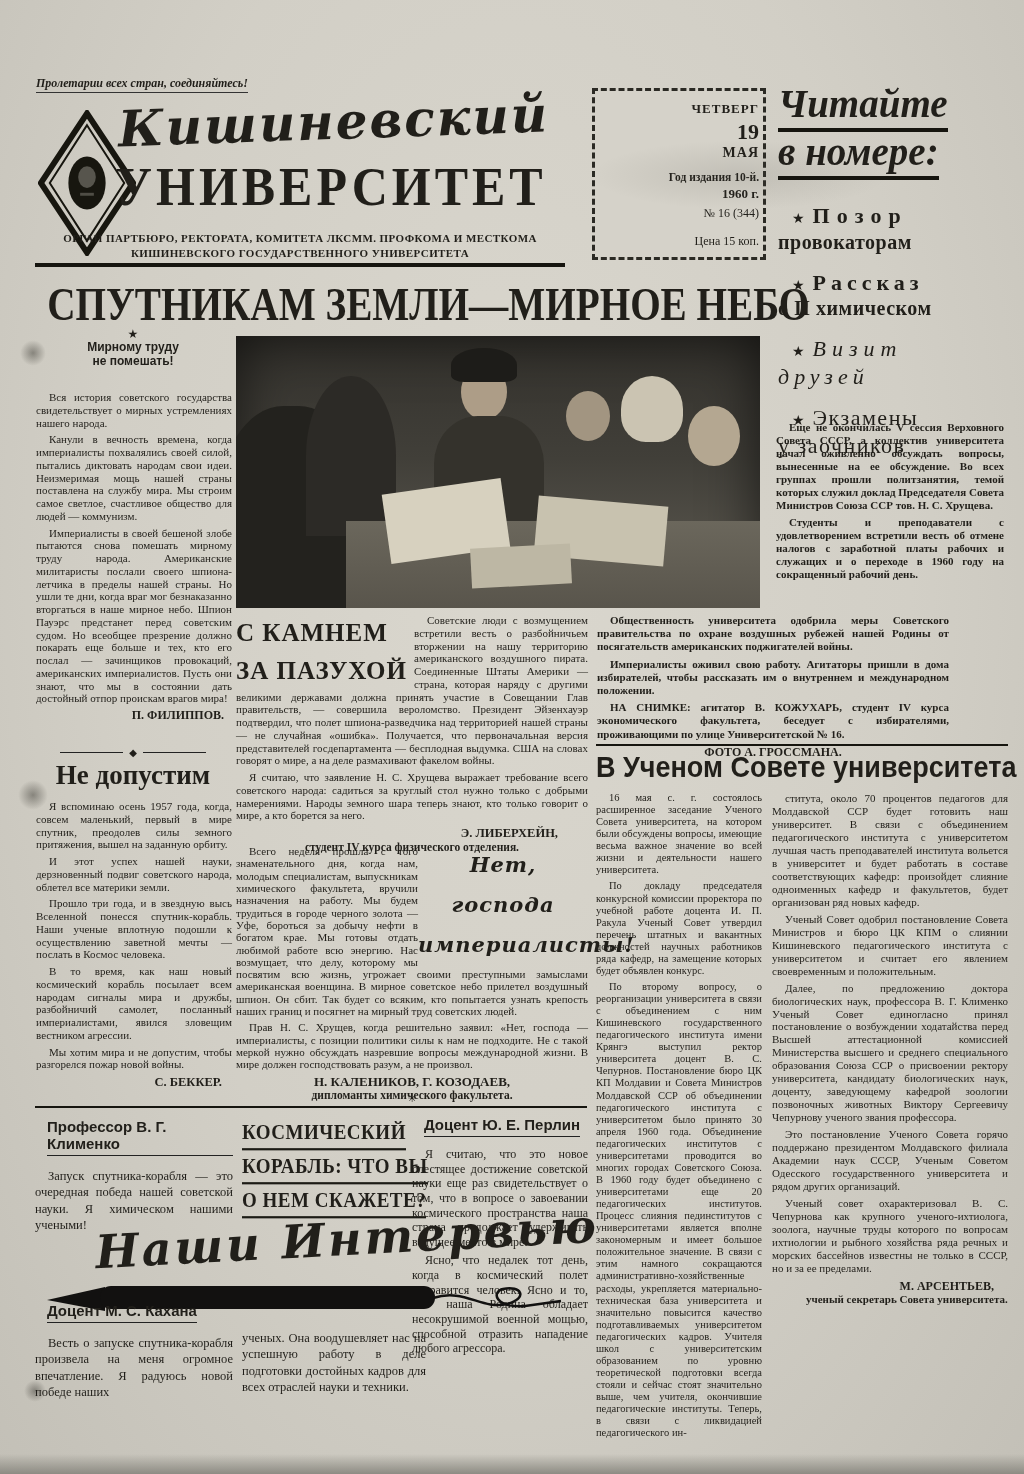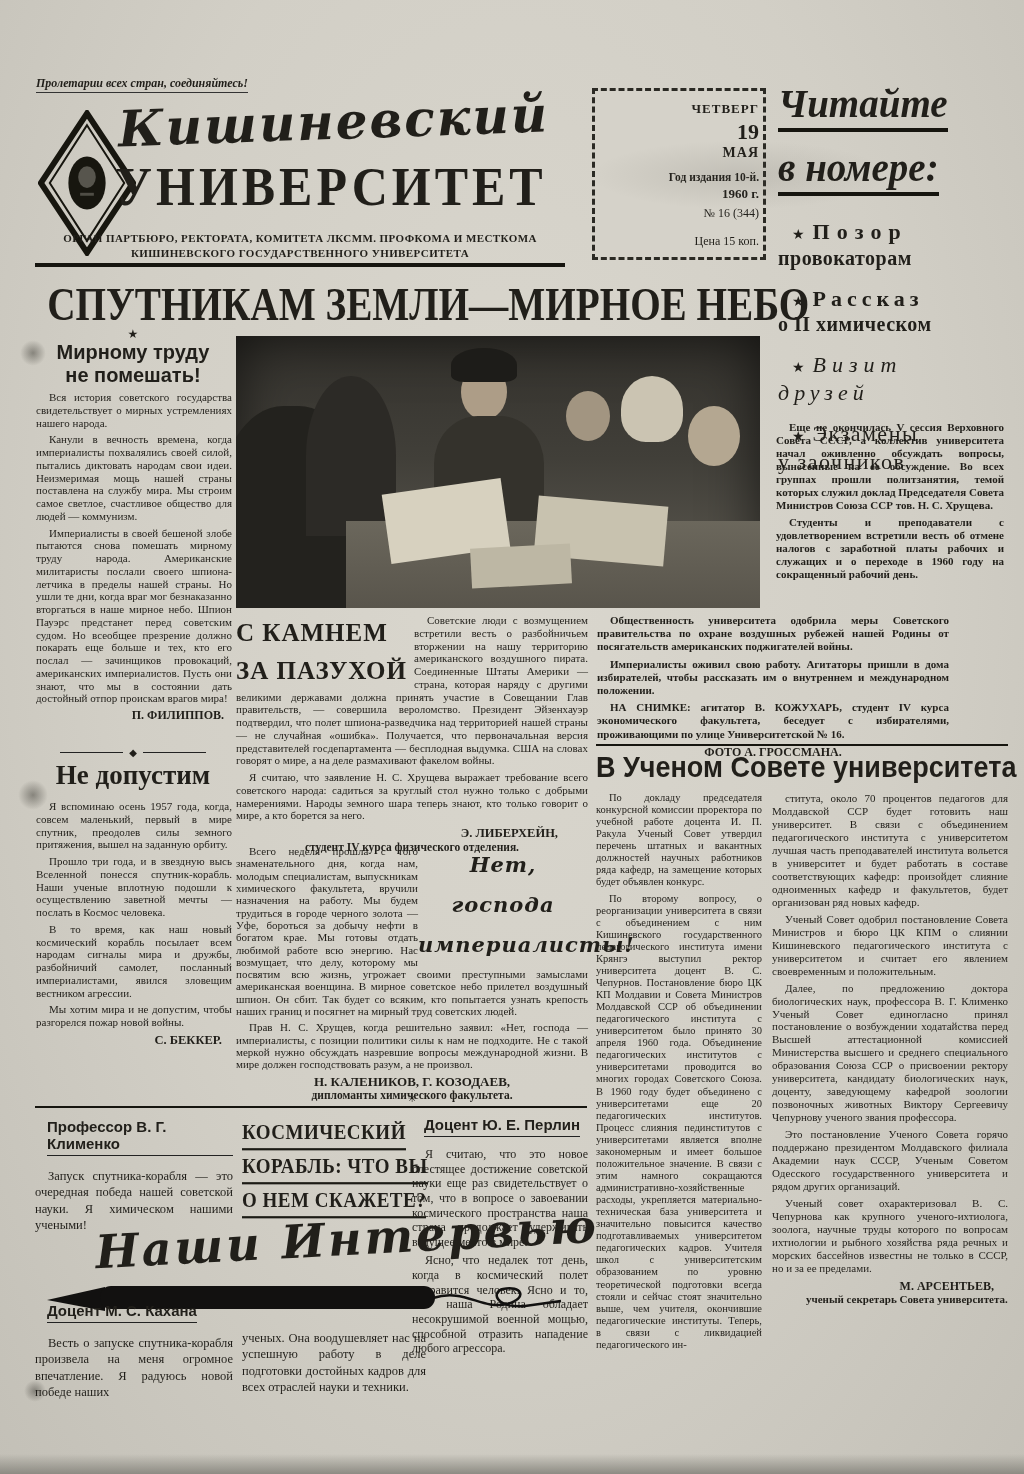--- a/index.html
+++ b/index.html
@@ -39,21 +39,21 @@
   .toc-star{font-size:14px;margin:0 8px 0 14px;}
   .t-b1{font-weight:bold;font-size:22px;letter-spacing:7px;}
   .t-b2{font-weight:bold;font-size:20px;letter-spacing:.5px;}
   .t-i1{font-style:italic;font-size:22px;letter-spacing:6px;}
   .t-i2{font-style:italic;font-size:22px;letter-spacing:5px;}
   .t-r1{font-size:22px;letter-spacing:1.5px;}
   .t-r2{font-size:22px;letter-spacing:1.5px;}
   
   .headline{font-weight:bold;font-size:40px;text-align:center;letter-spacing:0px;
     transform:scale(.98,1.15);transform-origin:center;white-space:nowrap;}
-  .subhead{font-family:"Liberation Sans",sans-serif;font-weight:bold;font-size:20px;text-align:center;line-height:1.15;}
+  .subhead{font-family:"Liberation Sans",sans-serif;font-weight:bold;font-size:12px;text-align:center;line-height:1.15;}
   .h-serif{font-weight:bold;font-size:27px;text-align:center;}
   .body-11{font-size:11px;line-height:1.16;}
   .body-b{font-weight:bold;font-size:11px;line-height:1.2;}
   .divider{display:flex;align-items:center;gap:6px;}
   .divider .dline{flex:1;height:1px;background:#222;}
   .sk-head{float:left;width:178px;font-weight:bold;font-size:25px;line-height:1.5;letter-spacing:1px;}
   .ng-head{float:right;width:170px;font-style:italic;font-weight:bold;font-size:21px;line-height:1.9;
     text-align:center;letter-spacing:1px;font-family:"DejaVu Serif",serif;}
   .council-title{font-family:"Liberation Sans",sans-serif;font-weight:bold;font-size:27px;text-align:center;
     transform:scaleY(1.12);white-space:nowrap;}
@@ -102,21 +102,21 @@
     <div class="pr">Цена 15 коп.</div>
   </div>
 
   <div class="stain" style="left:590px;top:140px;width:300px;height:70px;opacity:.14;"></div>
   <div class="stain" style="left:20px;top:340px;width:26px;height:26px;"></div>
   <div class="stain" style="left:18px;top:780px;width:30px;height:30px;"></div>
   <div class="stain" style="left:24px;top:1380px;width:22px;height:22px;"></div>
 
   <div class="abs" style="left:778px;top:84px;width:238px;">
     <div class="toc-t"><span class="underl">Читайте</span></div>
-    <div class="toc-t" style="margin-top:16px;"><span class="underl">в номере:</span></div>
+    <div class="toc-t" style="margin-top:0;"><span class="underl">в номере:</span></div>
     <div class="toc-item" style="margin-top:22px;">
       <div><span class="toc-star">★</span><span class="t-b1">Позор</span></div>
       <div class="t-b2">провокаторам</div>
     </div>
     <div class="toc-item">
       <div><span class="toc-star">★</span><span class="t-b1" style="letter-spacing:5px;">Рассказ</span></div>
       <div class="t-b2">о II химическом</div>
     </div>
     <div class="toc-item">
       <div><span class="toc-star">★</span><span class="t-i1">Визит</span></div>
@@ -143,20 +143,21 @@
   </div>
   <div class="abs divider" style="left:60px;top:747px;width:146px;">
     <span class="dline"></span>
       <span style="font-size:10px;">◆</span>
       <span class="dline"></span>
   </div>
 
   <div class="abs h-serif" style="left:35px;top:760px;width:196px;">Не допустим</div>
   <div class="abs bodytxt body-11 j" style="left:36px;top:800px;width:196px;">
     <p>Я вспоминаю осень 1957 года, когда, совсем маленький, первый в мире спутник, преодолев силы земного притяжения, вышел на заданную орбиту.</p>
+    <p>И этот успех нашей науки, дерзновенный подвиг советского народа, облетел все материки земли.</p>
     <p>Прошло три года, и в звездную высь Вселенной понесся спутник-корабль. Наши ученые вплотную подошли к осуществлению заветной мечты — послать в Космос человека.</p>
     <p>В то время, как наш новый космический корабль посылает всем народам сигналы мира и дружбы, разбойничий самолет, посланный империалистами, явился зловещим вестником агрессии.</p>
     <p>Мы хотим мира и не допустим, чтобы разгорелся пожар новой войны.</p>
     <div class="sig" style="font-size:12.5px;padding-right:10px;">С. БЕККЕР.</div>
   </div>
 
   <div class="abs photo" style="left:236px;top:336px;width:524px;height:272px;">
     <div class="pblob" style="left:-20px;top:70px;width:150px;height:240px;background:#23221e;border-radius:45% 45% 0 0;"></div>
     <div class="pblob" style="left:70px;top:40px;width:90px;height:160px;background:#2c2a26;border-radius:50% 50% 0 0;"></div>
     <div class="pblob" style="left:225px;top:28px;width:46px;height:56px;background:#ad9d87;border-radius:50%;"></div>
@@ -202,20 +203,21 @@
     <p>Всего неделя прошла с того знаменательного дня, когда нам, молодым специалистам, выпускникам химического факультета, вручили назначения на работу. Мы будем трудиться в городе черного золота — Уфе, бороться за добычу нефти в богатом крае. Мы готовы отдать любимой работе всю энергию. Нас возмущает, что делу, которому мы посвятим всю жизнь, угрожает своими преступными замыслами американская военщина. В мирное советское небо прилетел воздушный шпион. Он сбит. Так будет со всяким, кто попытается узнать крепость наших границ и посягнет на мирный труд советских людей.</p>
     <p>Прав Н. С. Хрущев, когда решительно заявил: «Нет, господа — империалисты, с позиции политики силы к нам не подходите. Не с такой меркой нужно обсуждать назревшие вопросы международной жизни. В мире должен господствовать разум, а не произвол.</p>
     <div style="text-align:center;font-weight:bold;font-size:13px;">Н. КАЛЕНИКОВ, Г. КОЗОДАЕВ,</div>
     <div style="text-align:center;font-weight:bold;font-size:11.5px;">дипломанты химического факультета.</div>
   </div>
   <div class="abs" style="left:236px;top:1092px;width:352px;text-align:center;font-size:11px;">✳</div>
 
   <div class="abs rule" style="left:596px;top:744px;width:412px;height:2px;"></div>
   <div class="abs council-title" style="left:596px;top:752px;width:412px;">В Ученом Совете университета</div>
   <div class="abs bodytxt j" style="left:596px;top:792px;width:166px;font-size:10.5px;line-height:1.15;">
+    <p>16 мая с. г. состоялось расширенное заседание Ученого Совета университета, на котором были обсуждены вопросы, имеющие весьма важное значение во всей жизни и деятельности нашего университета.</p>
     <p>По докладу председателя конкурсной комиссии проректора по учебной работе доцента И. П. Ракула Ученый Совет утвердил перечень штатных и вакантных должностей научных работников ряда кафедр, на замещение которых будет объявлен конкурс.</p>
     <p>По второму вопросу, о реорганизации университета в связи с объединением с ним Кишиневского государственного педагогического института имени Крянгэ выступил ректор университета доцент В. С. Чепурнов. Постановление бюро ЦК КП Молдавии и Совета Министров Молдавской ССР об объединении педагогического института с университетом было принято 30 апреля 1960 года. Объединение педагогических институтов с университетами проводится во многих городах Советского Союза. В 1960 году будет объединено с университетами еще 20 педагогических институтов. Процесс слияния пединститутов с университетами является вполне закономерным и имеет большое положительное значение. В связи с этим намного сокращаются административно-хозяйственные расходы, укрепляется материально-техническая база университета и значительно повысится качество подготавливаемых университетом педагогических кадров. Учителя школ с университетским образованием по уровню теоретической подготовки всегда стояли и сейчас стоят значительно выше, чем учителя, окончившие педагогические институты. Теперь, в связи с ликвидацией педагогического ин-</p>
   </div>
   <div class="abs bodytxt j" style="left:772px;top:792px;width:236px;font-size:11px;line-height:1.18;">
     <p>ститута, около 70 процентов педагогов для Молдавской ССР будет готовить наш университет. В связи с объединением педагогического института с университетом лучшая часть преподавателей института вольется в университет и будет работать в составе соответствующих кафедр: произойдет слияние одноименных кафедр и факультетов, будет организован ряд новых кафедр.</p>
     <p>Ученый Совет одобрил постановление Совета Министров и бюро ЦК КПМ о слиянии Кишиневского педагогического института с университетом и считает его явлением своевременным и положительным.</p>
     <p>Далее, по предложению доктора биологических наук, профессора В. Г. Клименко Ученый Совет единогласно принял постановление о возбуждении ходатайства перед Высшей аттестационной комиссией Министерства высшего и среднего специального образования Союза ССР о присвоении ректору университета, кандидату биологических наук, доценту, заведующему кафедрой зоологии позвоночных животных Виктору Сергеевичу Чепурнову ученого звания профессора.</p>
     <p>Это постановление Ученого Совета горячо поддержано президентом Молдавского филиала Академии наук СССР, Ученым Советом Одесского государственного университета и рядом других организаций.</p>
     <p>Ученый совет охарактеризовал В. С. Чепурнова как крупного ученого-ихтиолога, зоолога, научные труды которого по вопросам ихтиологии и рыбного хозяйства ряда речных и морских бассейнов известны не только в СССР, но и за ее пределами.</p>
     <div class="sig" style="font-size:12px;padding-right:14px;">М. АРСЕНТЬЕВ,</div>

